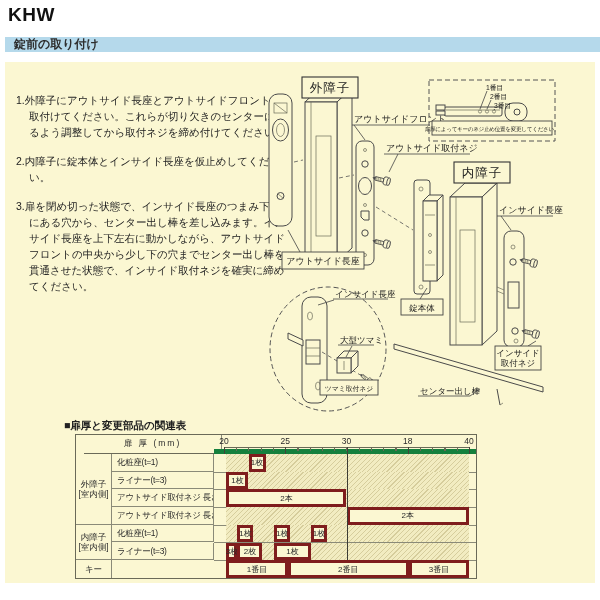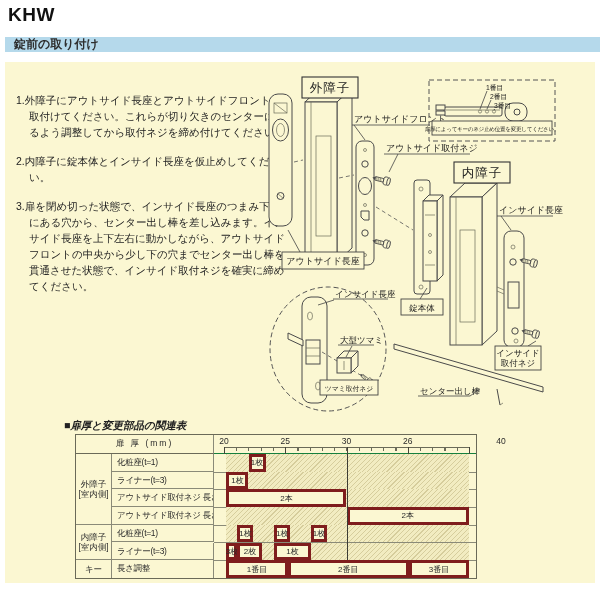--- a/index.html
+++ b/index.html
@@ -25,26 +25,26 @@
   .smallbox{fill:#fbf7d2;stroke:#444;stroke-width:0.9;}
   .leader{stroke:#444;stroke-width:0.8;fill:none;}
   svg.diagram text{fill:#1d1d1d;}
   .t13{font-size:12.5px;letter-spacing:1px;}
   .t9{font-size:9px;}
   .t85{font-size:8.5px;}
   .t7{font-size:6.8px;}
   .t55{font-size:5.6px;letter-spacing:-0.3px;}
 
   
-  .table-title{position:absolute;left:59px;top:357px;font-size:10.5px;font-weight:bold;color:#222;font-style:italic;}
+  .table-title{position:absolute;left:59px;top:357px;font-size:10.5px;font-weight:bold;color:#222;}
   .tbl{position:absolute;left:70px;top:372px;width:400px;height:143px;border:1px solid #6a6a58;background:#fbf7d2;}
   .tbl .cell{position:absolute;box-sizing:border-box;font-size:8.5px;color:#2a2a2a;}
-  .hdr-left{left:0;top:0;width:138px;height:19px;border-right:1px solid #8a8a78;border-bottom:1px solid #6a6a58;
+  .hdr-left{left:8px;top:0;width:138px;height:19px;border-right:1px solid #8a8a78;border-bottom:1px solid #6a6a58;
             display:flex;align-items:center;justify-content:center;letter-spacing:2px;}
-  .hdr-scale{left:138px;top:0;width:262px;height:19px;border-bottom:1px solid #15803d;}
+  .hdr-scale{left:138px;top:0;width:262px;height:19px;border-bottom:5px solid #15803d;}
   .scale-num{position:absolute;top:1px;transform:translateX(-50%);font-size:8.5px;color:#2a2a2a;}
   .ruler-line{position:absolute;left:10px;top:12px;width:246px;height:1px;background:#6a6a58;}
   .minor-ticks{position:absolute;left:10px;top:12px;width:246px;height:4px;
       background:repeating-linear-gradient(90deg,#6a6a58 0,#6a6a58 1px,transparent 1px,transparent 12.25px);}
   .major-ticks{position:absolute;left:10px;top:12px;width:246px;height:7px;
       background:repeating-linear-gradient(90deg,#44443a 0,#44443a 1px,transparent 1px,transparent 61.25px);}
   .grp{left:0;width:36px;border-right:1px solid #8a8a78;display:flex;flex-direction:column;
        align-items:center;justify-content:center;line-height:10px;font-size:8.5px;text-align:center;}
   .grp.b{border-bottom:1px solid #8a8a78;}
   .part{left:36px;width:102px;height:17.7px;border-right:1px solid #8a8a78;border-bottom:1px solid #8a8a78;
@@ -81,43 +81,42 @@
 
     <div class="tbl">
       <div class="cell hdr-left">扉 厚 (mm)</div>
       <div class="cell hdr-scale">
         <div class="ruler-line"></div>
         <div class="minor-ticks"></div>
         <div class="major-ticks"></div>
       <span class="scale-num" style="left: 10px;">20</span>
           <span class="scale-num" style="left: 71.25px;">25</span>
           <span class="scale-num" style="left: 132.5px;">30</span>
-          <span class="scale-num" style="left: 193.75px;">26</span>
-          <span class="scale-num" style="left: 255px; margin-left: 32px;">40</span>
+          <span class="scale-num" style="left: 193.75px;">18</span>
+          <span class="scale-num" style="left: 255px;">40</span>
         </div>
 
       <div class="cell grp b" style="top:19px;height:70.8px;">
         <span>外障子</span>
         <span>[室内側]</span>
       </div>
       <div class="cell grp b" style="top:89.8px;height:35.4px;">
         <span>内障子</span>
         <span>[室内側]</span>
       </div>
       <div class="cell grp" style="top:125.2px;height:17.8px;">
         <span>キー</span>
       </div>
 
       <div class="cell part" style="top:19px;">化粧座(t=1)</div>
       <div class="cell part" style="top:36.7px;">ライナー(t=3)</div>
       <div class="cell part" style="top:54.4px;">アウトサイド取付ネジ 長さ20</div>
       <div class="cell part" style="top:72.1px;">アウトサイド取付ネジ 長さ30</div>
       <div class="cell part" style="top:89.8px;">化粧座(t=1)</div>
       <div class="cell part" style="top:107.5px;">ライナー(t=3)</div>
-      <div class="cell part last" style="top:125.2px;">長さ調整</div>
 
       <div class="chart-row" style="top:19px;">
           <div class="hatch"></div>
           <div class="range-cell" style="left: 34.5px; width: 17.15px;">1枚</div>
         </div>
       <div class="chart-row" style="top:36.7px;">
           <div class="hatch"></div>
           <div class="range-cell" style="left: 12.45px; width: 22.05px;">1枚</div>
         </div>
       <div class="chart-row" style="top:54.4px;">

